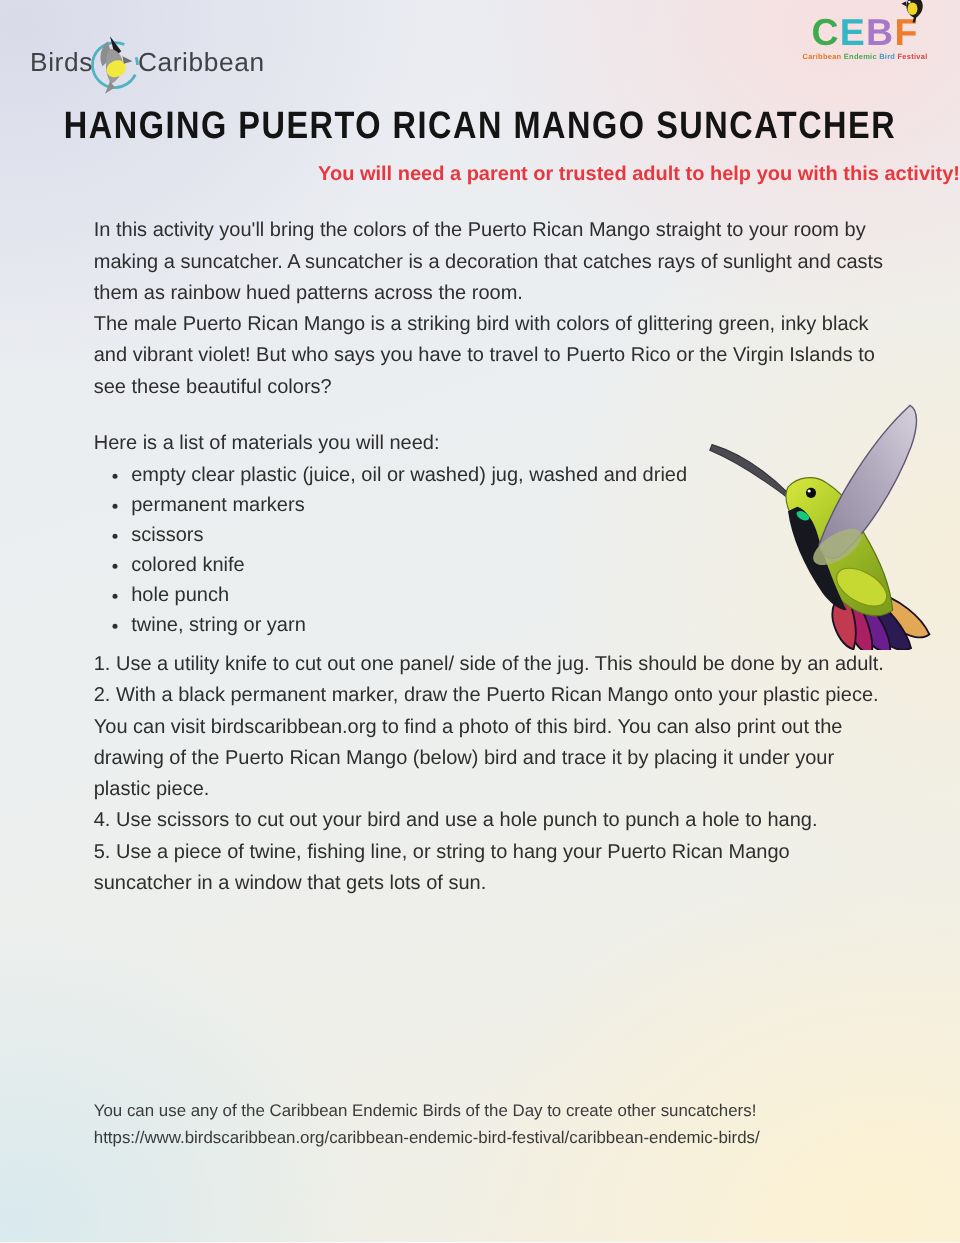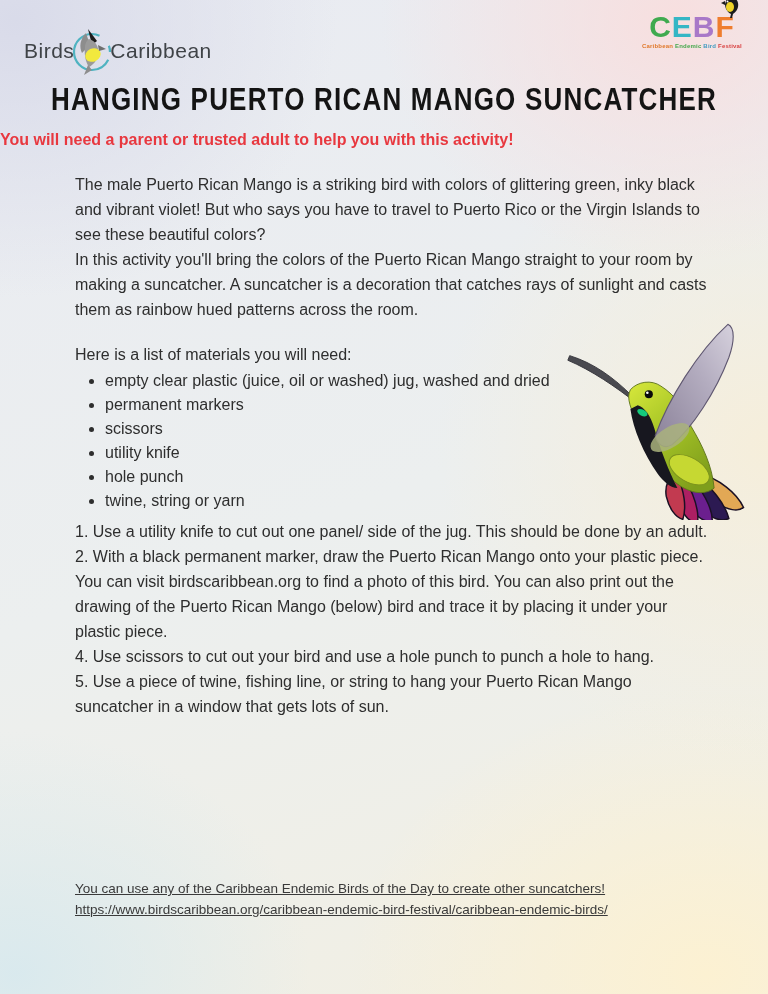--- a/index.html
+++ b/index.html
@@ -41,41 +41,41 @@
   .tg-0{color:#e0782a}.tg-1{color:#45a84c}.tg-2{color:#3f9ac0}.tg-3{color:#d84343}
 
   
   .title{
     position:absolute;top:82px;left:0;width:768px;text-align:center;
     font-size:26px;font-weight:900;color:#141414;letter-spacing:1.2px;
     transform:scaleY(1.18);transform-origin:top;
     text-transform:uppercase;
   }
   .warning{
-    position:absolute;top:131px;left:0;width:768px;text-align:left;
+    position:absolute;top:131px;left:0;width:768px;text-align:right;
     font-size:16px;font-weight:700;color:#e8383f;
   }
 
   
   .content{
     position:absolute;left:75px;top:172px;width:637px;
     font-size:16px;line-height:25px;color:#2e2e2e;
   }
   .content p{margin:0;}
   .materials-intro{margin-top:20px !important;}
   ul.materials{
     margin:2px 0 0 0;padding:0 0 0 30px;line-height:24px;
   }
   ul.materials li{margin:0;padding:0;}
   .ready-line{margin-top:9px !important;}
   .steps{margin-top:6px;}
   .steps p{margin:0;}
   .footer{
     position:absolute;left:75px;top:878px;width:640px;
-    font-size:13.5px;line-height:21px;color:#3a3a3a;text-decoration:underline;
+    font-size:13.5px;line-height:21px;color:#3a3a3a;
   }
   .footer .url{color:#3a3a3a;text-decoration:none;}
 
   
   .mango-bird{position:absolute;left:566px;top:298px;width:184px;height:222px;}
 </style>
 </head>
 <body>
 
 <div class="page">
@@ -109,28 +109,28 @@
       <span class="tg-1">Endemic</span>
       <span class="tg-2">Bird</span>
       <span class="tg-3">Festival</span>
     </div>
   </div>
 
   <div class="title">HANGING PUERTO RICAN MANGO SUNCATCHER</div>
   <div class="warning">You will need a parent or trusted adult to help you with this activity!</div>
 
   <div class="content">
+    <p>In this activity you'll bring the colors of the Puerto Rican Mango straight to your room by making a suncatcher. A suncatcher is a decoration that catches rays of sunlight and casts them as rainbow hued patterns across the room.</p>
     <p>The male Puerto Rican Mango is a striking bird with colors of glittering green, inky black and vibrant violet!  But who says you have to travel to Puerto Rico or the Virgin Islands to see these beautiful colors?</p>
-    <p>In this activity you'll bring the colors of the Puerto Rican Mango straight to your room by making a suncatcher. A suncatcher is a decoration that catches rays of sunlight and casts them as rainbow hued patterns across the room.</p>
     <p class="materials-intro">Here is a list of materials you will need:</p>
     <ul class="materials">
       <li>empty clear plastic (juice, oil or washed) jug, washed and dried</li>
       <li>permanent markers</li>
       <li>scissors</li>
-      <li>utility knife</li>
+      <li>colored knife</li>
       <li>hole punch</li>
       <li>twine, string or yarn</li>
     </ul>
     <div class="steps">
       <p>1. Use a utility knife to cut out one panel/ side of the jug. This should be done by an adult.</p>
       <p>2. With a black permanent marker, draw the Puerto Rican Mango onto your plastic piece. You can visit birdscaribbean.org to find a photo of this bird. You can also print out the drawing of the Puerto Rican Mango (below) bird and trace it by placing it under your plastic piece.</p>
       <p>4. Use scissors to cut out your bird and use a hole punch to punch a hole to hang.</p>
       <p>5. Use a piece of twine, fishing line, or string to hang your Puerto Rican Mango suncatcher in a window that gets lots of sun.</p>
     </div>
   </div>

